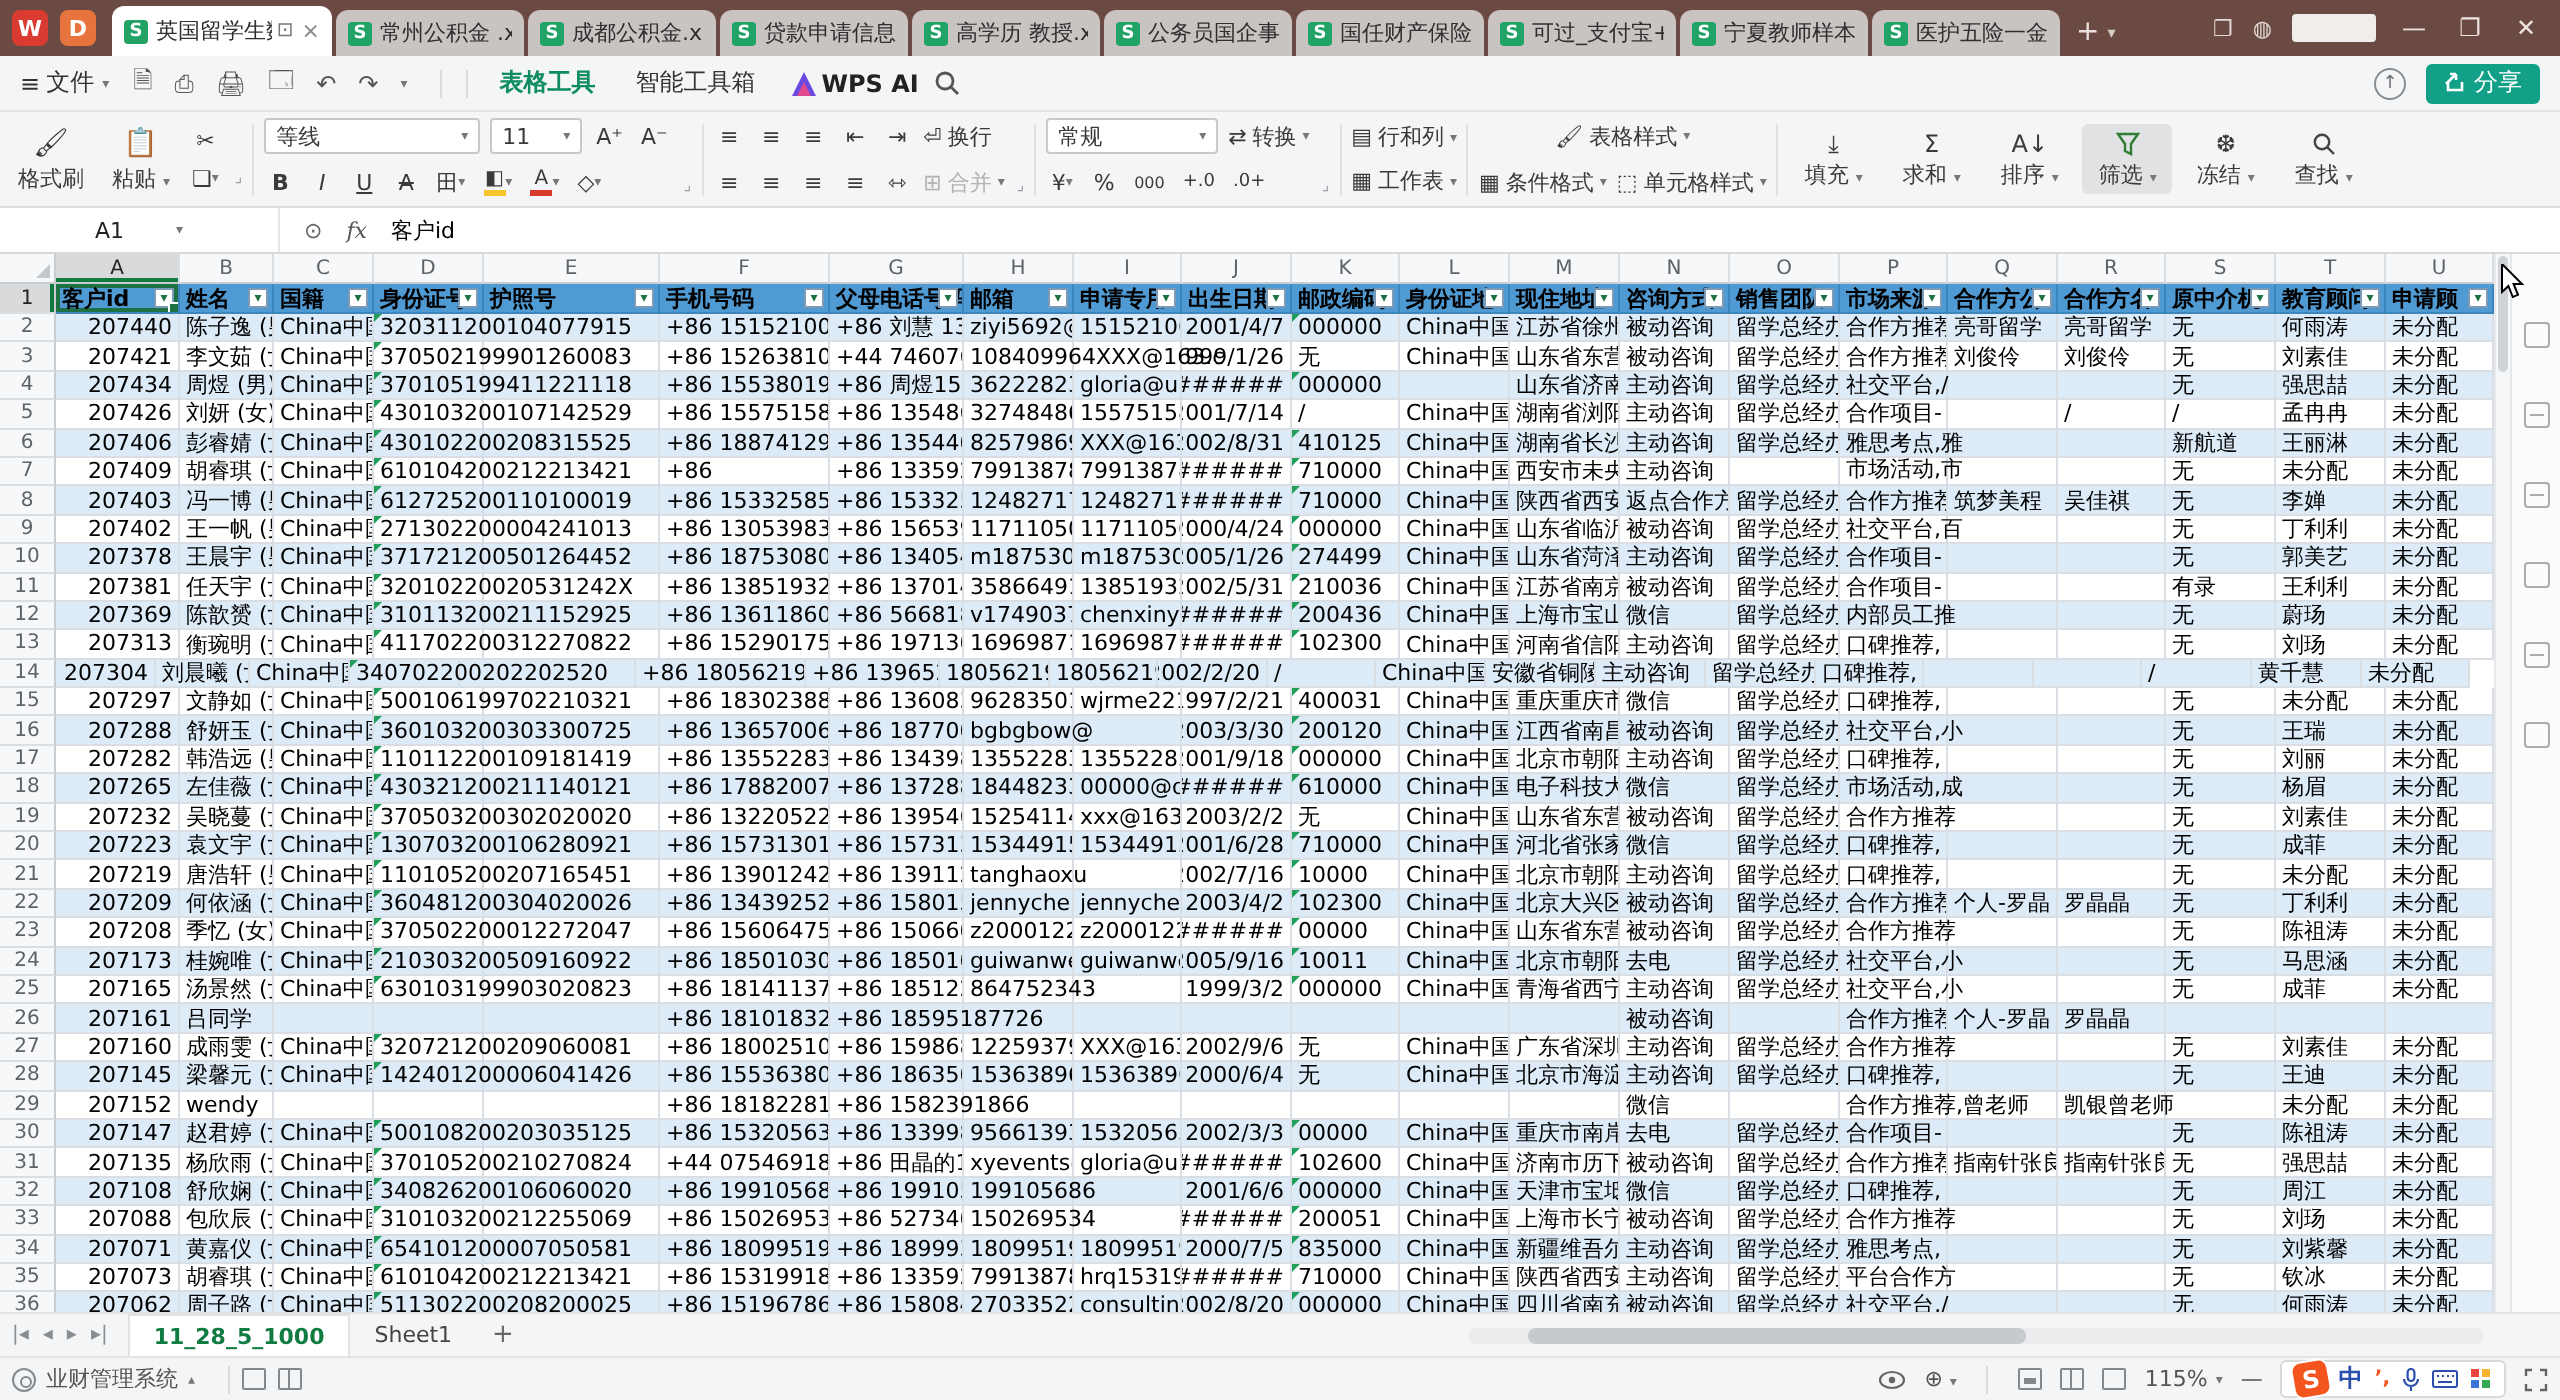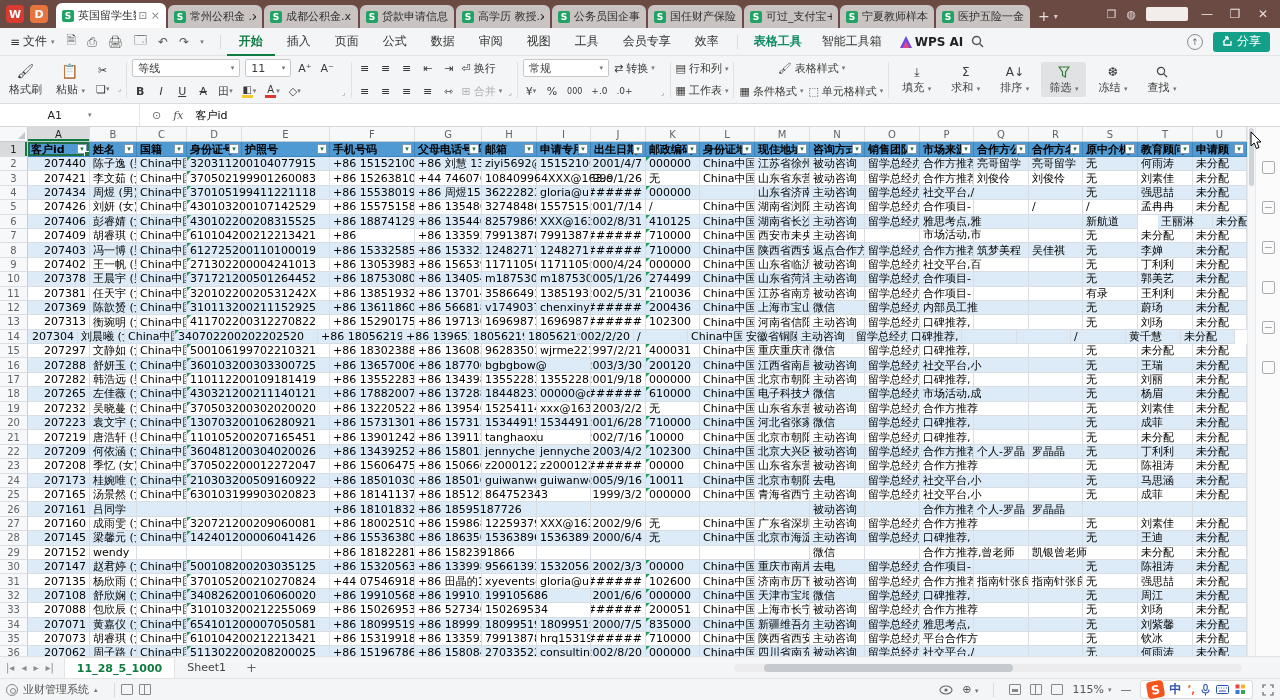--- a/index.html
+++ b/index.html
@@ -202,32 +202,20 @@
     <div class="qicons">
         <span>🗎</span>
         <span>⎙</span>
         <span>🖨</span>
         <span>🗔</span>
         <span>↶</span>
         <span>↷</span>
         <span class="car">▾</span>
       </div>
     <div class="msep"></div>
-    <div class="mtabs">
-        <span class="mtab active">开始</span>
-        <span class="mtab">插入</span>
-        <span class="mtab">页面</span>
-        <span class="mtab">公式</span>
-        <span class="mtab">数据</span>
-        <span class="mtab">审阅</span>
-        <span class="mtab">视图</span>
-        <span class="mtab">工具</span>
-        <span class="mtab">会员专享</span>
-        <span class="mtab">效率</span>
-      </div>
     <div class="msep"></div>
     <span class="mtool-green">表格工具</span>
     <span class="mtool">智能工具箱</span>
     <div class="ai">
       <svg width="12" height="12" viewBox="0 0 12 12">
           <polygon points="6,0 12,12 0,12" fill="#6a49e0"></polygon>
           <polygon points="6,5 9.5,12 2.5,12" fill="#e0498d"></polygon>
         </svg>
       <span>WPS AI</span>
     </div>
@@ -887,21 +875,21 @@
             </div>
             <div class="c" style="width: 55px;">
               <span class="t"></span>
             </div>
             <div class="c" style="width: 54px;">
               <span class="t"></span>
             </div>
             <div class="c" style="width: 55px;">
               <span class="t">新航道</span>
             </div>
-            <div class="c" style="width: 55px; margin-left: 20px;">
+            <div class="c" style="width: 55px;">
               <span class="t">王丽淋</span>
             </div>
             <div class="c" style="width: 54px;">
               <span class="t">未分配</span>
             </div>
           </div>
           <div class="r">
             <div class="rn">7</div>
             <div class="c num" style="width: 62px;">
               <span class="t">207409</span>

